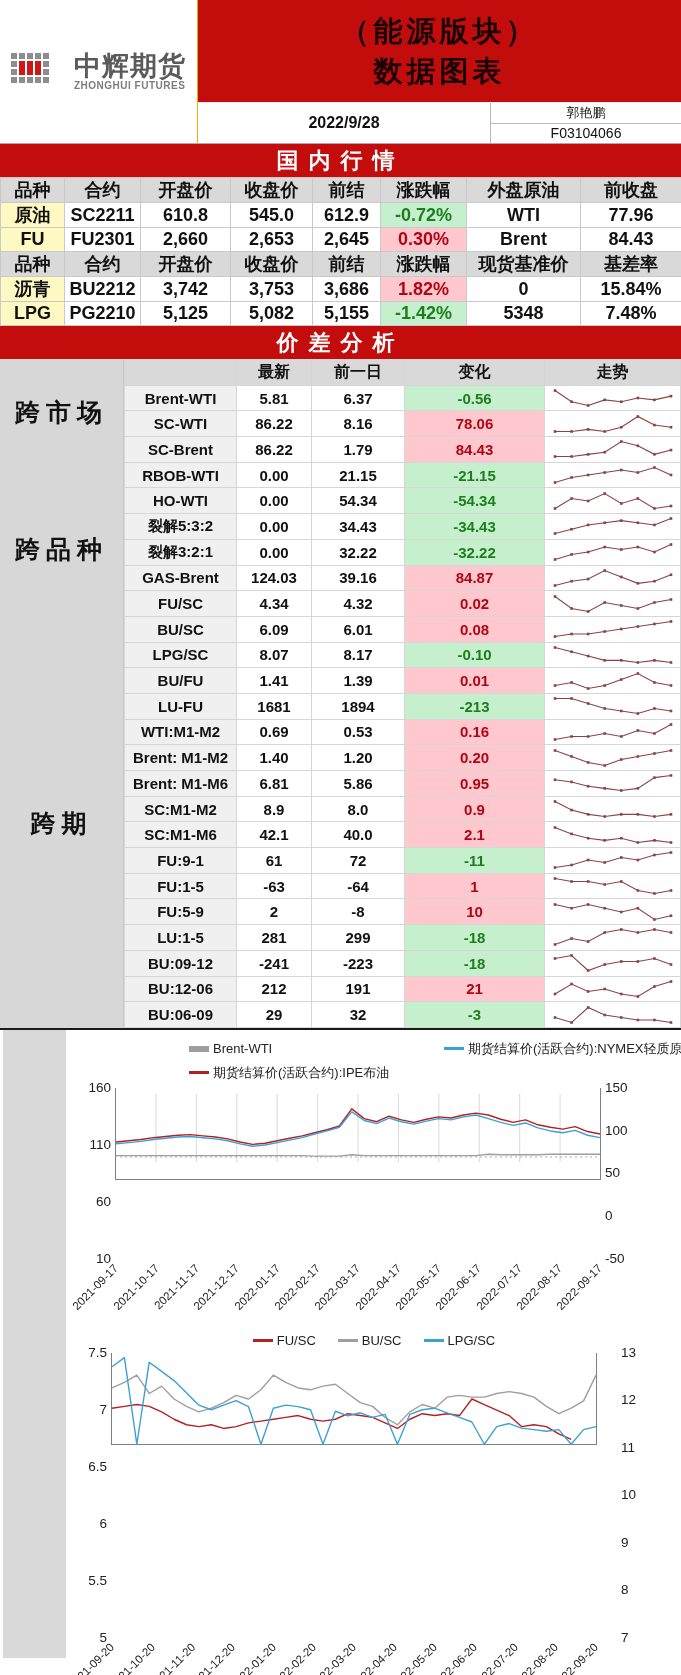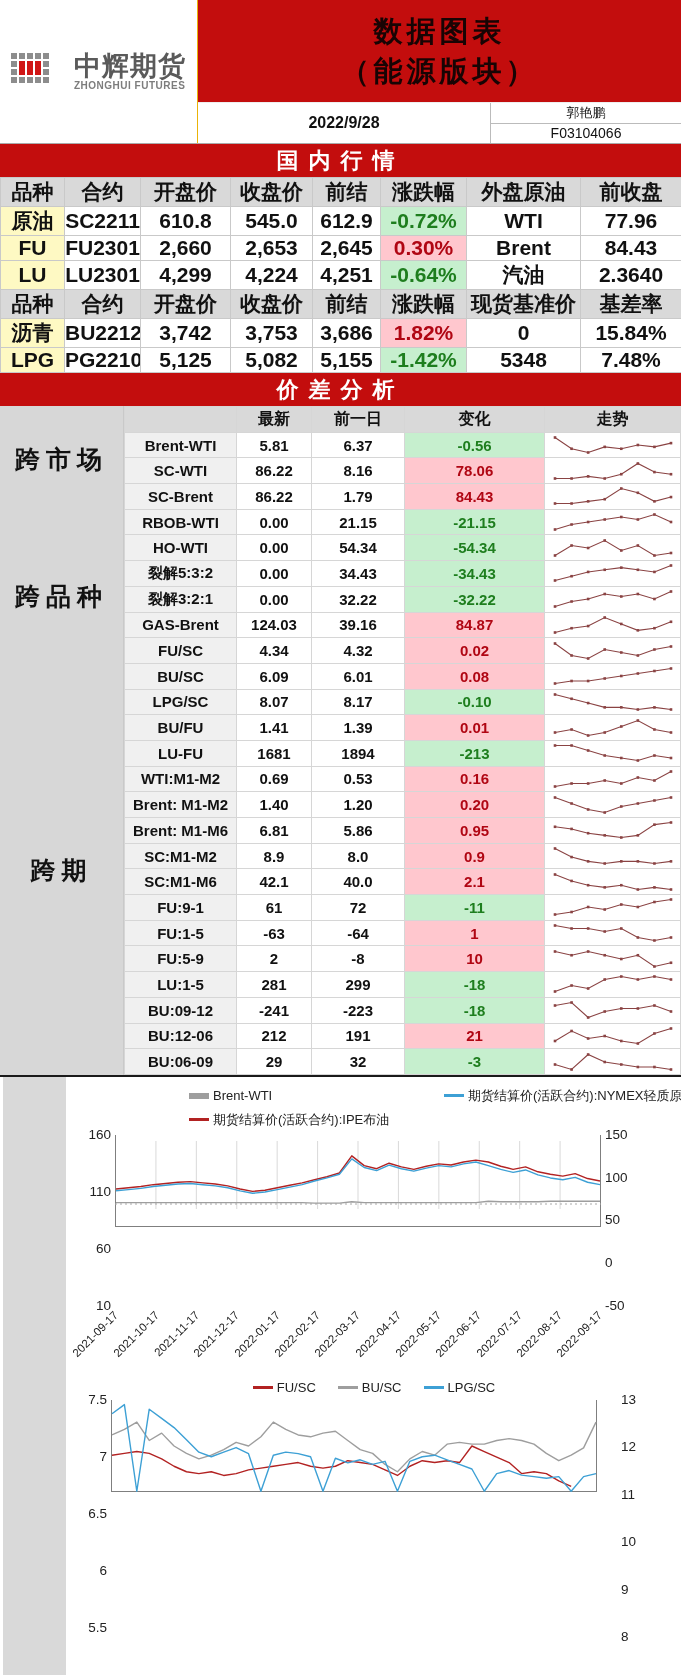--- a/index.html
+++ b/index.html
@@ -17,21 +17,21 @@
   .title-banner{height:103px;background:#c30d0d;color:#180404;display:flex;flex-direction:column;align-items:center;justify-content:center;font-weight:bold;font-size:29px;line-height:40px;letter-spacing:4px;}
   .meta-row{height:40px;display:flex;border-top:1px solid #eee;}
   .date-cell{width:292px;display:flex;align-items:center;justify-content:center;font-size:16px;font-weight:bold;border-right:1px solid #bbb;}
   .author-cells{flex:1;display:flex;flex-direction:column;}
   .author-cells div{flex:1;display:flex;align-items:center;justify-content:center;font-size:13px;border-bottom:1px solid #bbb;}
   .author-cells div:last-child{border-bottom:none;font-size:14px;}
   
   .section-banner{height:33px;background:#c30d0d;color:#fff;display:flex;align-items:center;justify-content:center;font-size:22px;font-weight:bold;letter-spacing:10px;}
   
   table{border-collapse:collapse;table-layout:fixed;}
-  .domestic{width:681px;font-size:21px;}
+  .domestic{width:681px;font-size:18px;}
   .domestic td{border:1px solid #c9c9c9;height:23px;text-align:center;padding:0;font-weight:bold;white-space:nowrap;overflow:hidden;}
   .domestic tr.hdr td{background:#d9d9d9;}
   .domestic td.cat{background:#fef9c3;}
   td.chg-up{background:#ffc7ce;color:#b00613;}
   td.chg-down{background:#c6efce;color:#1e7e1e;}
   
   .spread-wrap{display:flex;width:681px;}
   .group-col{width:125px;background:#d7d7d7;position:relative;border-right:1px solid #c9c9c9;}
   .g-label{position:absolute;left:0;width:100%;text-align:center;font-size:25px;font-weight:bold;letter-spacing:6px;color:#111;}
   .spread{width:556px;font-size:15px;}
@@ -90,22 +90,22 @@
         </g>
       </svg>
     </span>
     <span class="logo-text">
       <div class="cn">中辉期货</div>
       <div class="en">ZHONGHUI FUTURES</div>
     </span>
   </div>
   <div class="top-right">
     <div class="title-banner">
+      <div>（能源版块）</div>
       <div>数据图表</div>
-      <div>（能源版块）</div>
     </div>
     <div class="meta-row">
       <div class="date-cell">2022/9/28</div>
       <div class="author-cells">
         <div>郭艳鹏</div>
         <div>F03104066</div>
       </div>
     </div>
   </div>
 </header>
@@ -146,30 +146,20 @@
       </tr>
       <tr>
         <td class="cat">FU</td>
         <td>FU2301</td>
         <td>2,660</td>
         <td>2,653</td>
         <td>2,645</td>
         <td class="chg-up">0.30%</td>
         <td>Brent</td>
         <td>84.43</td>
-      </tr>
-      <tr>
-        <td class="cat">LU</td>
-        <td>LU2301</td>
-        <td>4,299</td>
-        <td>4,224</td>
-        <td>4,251</td>
-        <td class="chg-down">-0.64%</td>
-        <td>汽油</td>
-        <td>2.3640</td>
       </tr>
       <tr class="hdr">
         <td>品种</td>
         <td>合约</td>
         <td>开盘价</td>
         <td>收盘价</td>
         <td>前结</td>
         <td>涨跌幅</td>
         <td>现货基准价</td>
         <td>基差率</td>

